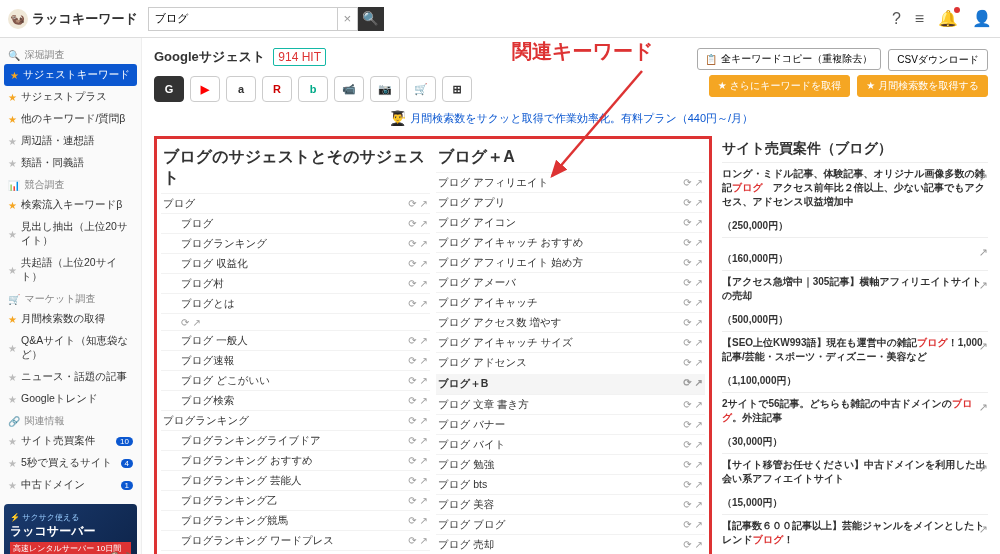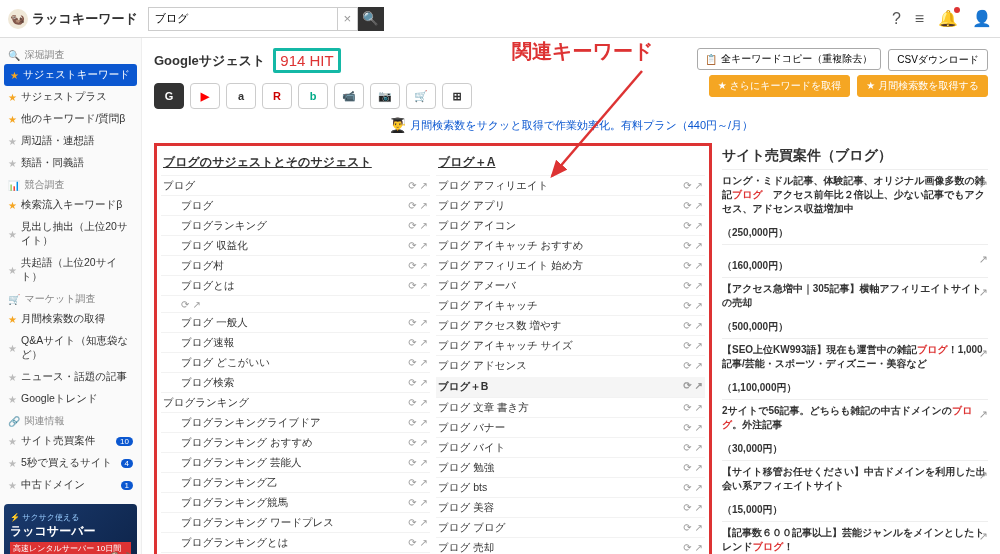--- a/index.html
+++ b/index.html
@@ -21,36 +21,36 @@
 .side-item.active { background: #0b57d0; color: #fff; border-radius: 3px; margin: 0 4px; padding: 4px 6px; }
 .star { color: #f5a623; font-size: 10px; }
 .star-gray { color: #bbb; font-size: 10px; }
 .badge { background: #0b57d0; color: #fff; border-radius: 8px; font-size: 8px; padding: 0 4px; margin-left: auto; }
 .side-banner { margin: 8px 4px; background: linear-gradient(135deg,#1a3a6e,#0d2348); color: #fff; border-radius: 4px; padding: 8px 6px; font-size: 9px; position: relative; }
 .banner-title { font-weight: bold; font-size: 12px; }
 .banner-sub { background: #d33; font-size: 8px; padding: 1px 3px; display: inline-block; margin-top: 2px; }
 .main { flex: 1; padding: 10px 12px; overflow: hidden; position: relative; }
 .title-row { display: flex; align-items: center; gap: 8px; margin-bottom: 10px; }
 .page-title { font-size: 13px; font-weight: bold; }
-.hit { border: 3px solid #14b8a6; color: #d33; font-size: 15px; padding: 1px 4px; border-radius: 2px; }
+.hit { border: 1px solid #14b8a6; color: #d33; font-size: 12px; padding: 1px 4px; border-radius: 2px; }
 .btns-right { position: absolute; right: 12px; top: 10px; text-align: right; }
 .btn { border: 1px solid #aaa; background: #fff; font-size: 10px; padding: 3px 8px; border-radius: 3px; cursor: pointer; display: inline-flex; align-items: center; gap: 3px; margin-left: 4px; }
 .btn.orange { background: #f5a623; border-color: #f5a623; color: #fff; }
 .icon-row { display: flex; gap: 6px; margin: 10px 0 8px; }
 .platform-btn { width: 30px; height: 26px; border: 1px solid #ccc; border-radius: 4px; display: flex; align-items: center; justify-content: center; background: #fff; font-size: 11px; font-weight: bold; cursor: pointer; }
 .platform-btn.active { background: #333; color: #fff; border-color: #333; }
 .yt { color: #f00; } .rk { color: #c00; } .bi { color: #0a8; }
 .promo { text-align: center; font-size: 11px; color: #0b57d0; margin: 6px 0 10px; display: flex; justify-content: center; align-items: center; gap: 4px; }
 .promo-icon { font-size: 14px; }
 .annotation { position: absolute; top: 0; left: 370px; color: #d33; font-weight: bold; font-size: 20px; z-index: 10; pointer-events: none; }
 .arrow-svg { position: absolute; top: 28px; left: 400px; z-index: 9; pointer-events: none; }
 .content-cols { display: flex; gap: 0; }
 .red-box { border: 3px solid #d33; padding: 4px; flex: 1; display: flex; max-width: 560px; }
 .kw-col { flex: 1; }
-.kw-hdr { font-weight: bold; font-size: 12px; padding: 4px 2px; text-decoration: underline; }
+.kw-hdr { font-weight: bold; font-size: 16px; padding: 4px 2px; }
 .kw-row { display: flex; align-items: center; padding: 2.5px 2px; font-size: 10.5px; border-top: 1px solid #f2f2f2; }
 .kw-row.indent { padding-left: 20px; }
 .kw-text { flex: 1; }
 .kw-icons { display: flex; gap: 3px; color: #999; font-size: 10px; }
 .kw-icons span { cursor: pointer; }
 .sub-hdr { font-weight: bold; background: #f5f5f5; padding: 3px 2px; margin-top: 2px; font-size: 10.5px; display: flex; }
 .right-col { width: 266px; margin-left: 10px; font-size: 10px; }
 .rc-hdr { font-weight: bold; font-size: 14px; padding: 4px 0; }
 .listing { padding: 4px 0; border-top: 1px solid #eee; position: relative; }
 .listing-title { line-height: 1.4; font-weight: bold; }

